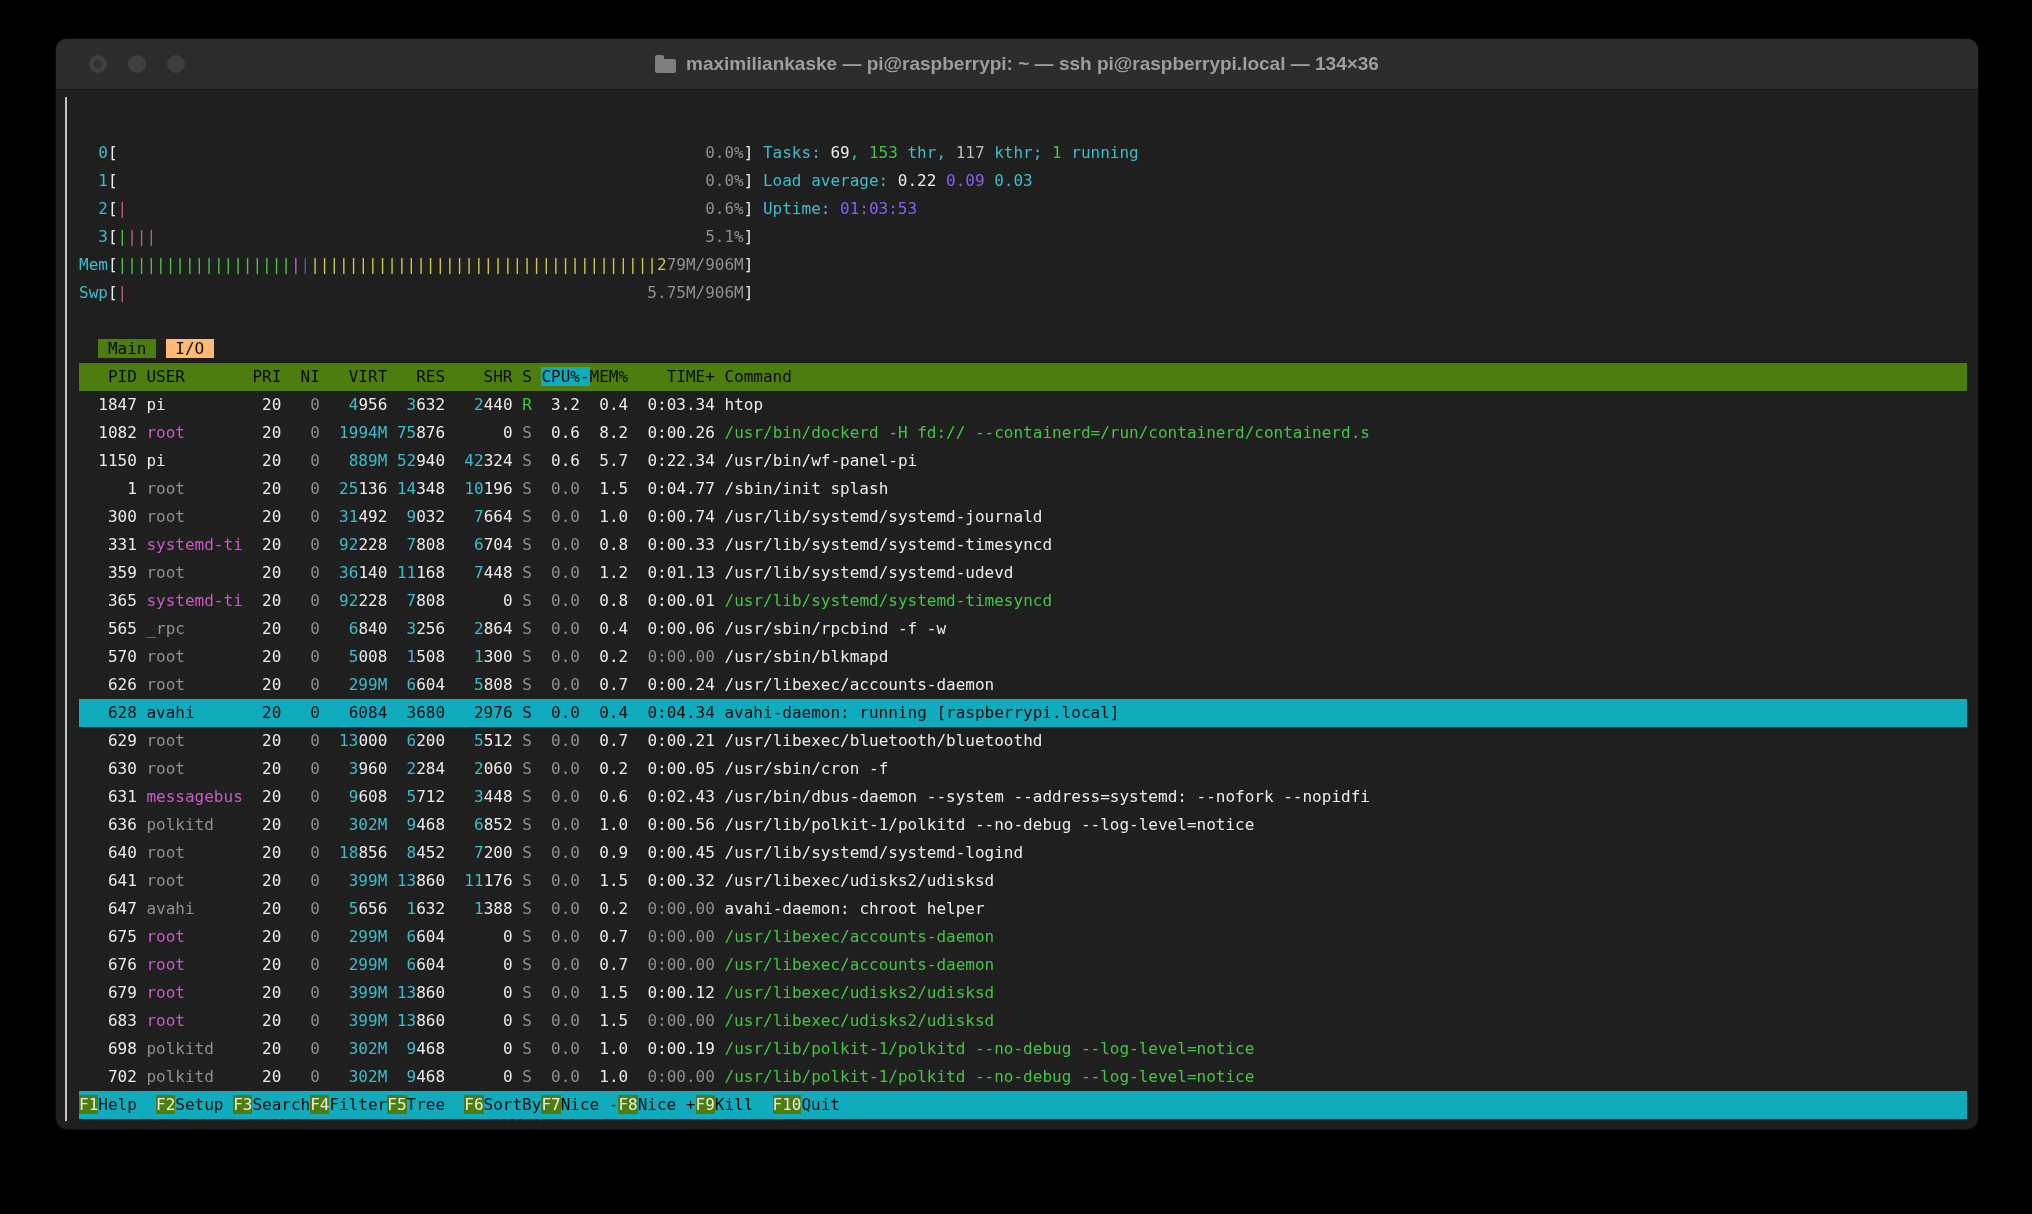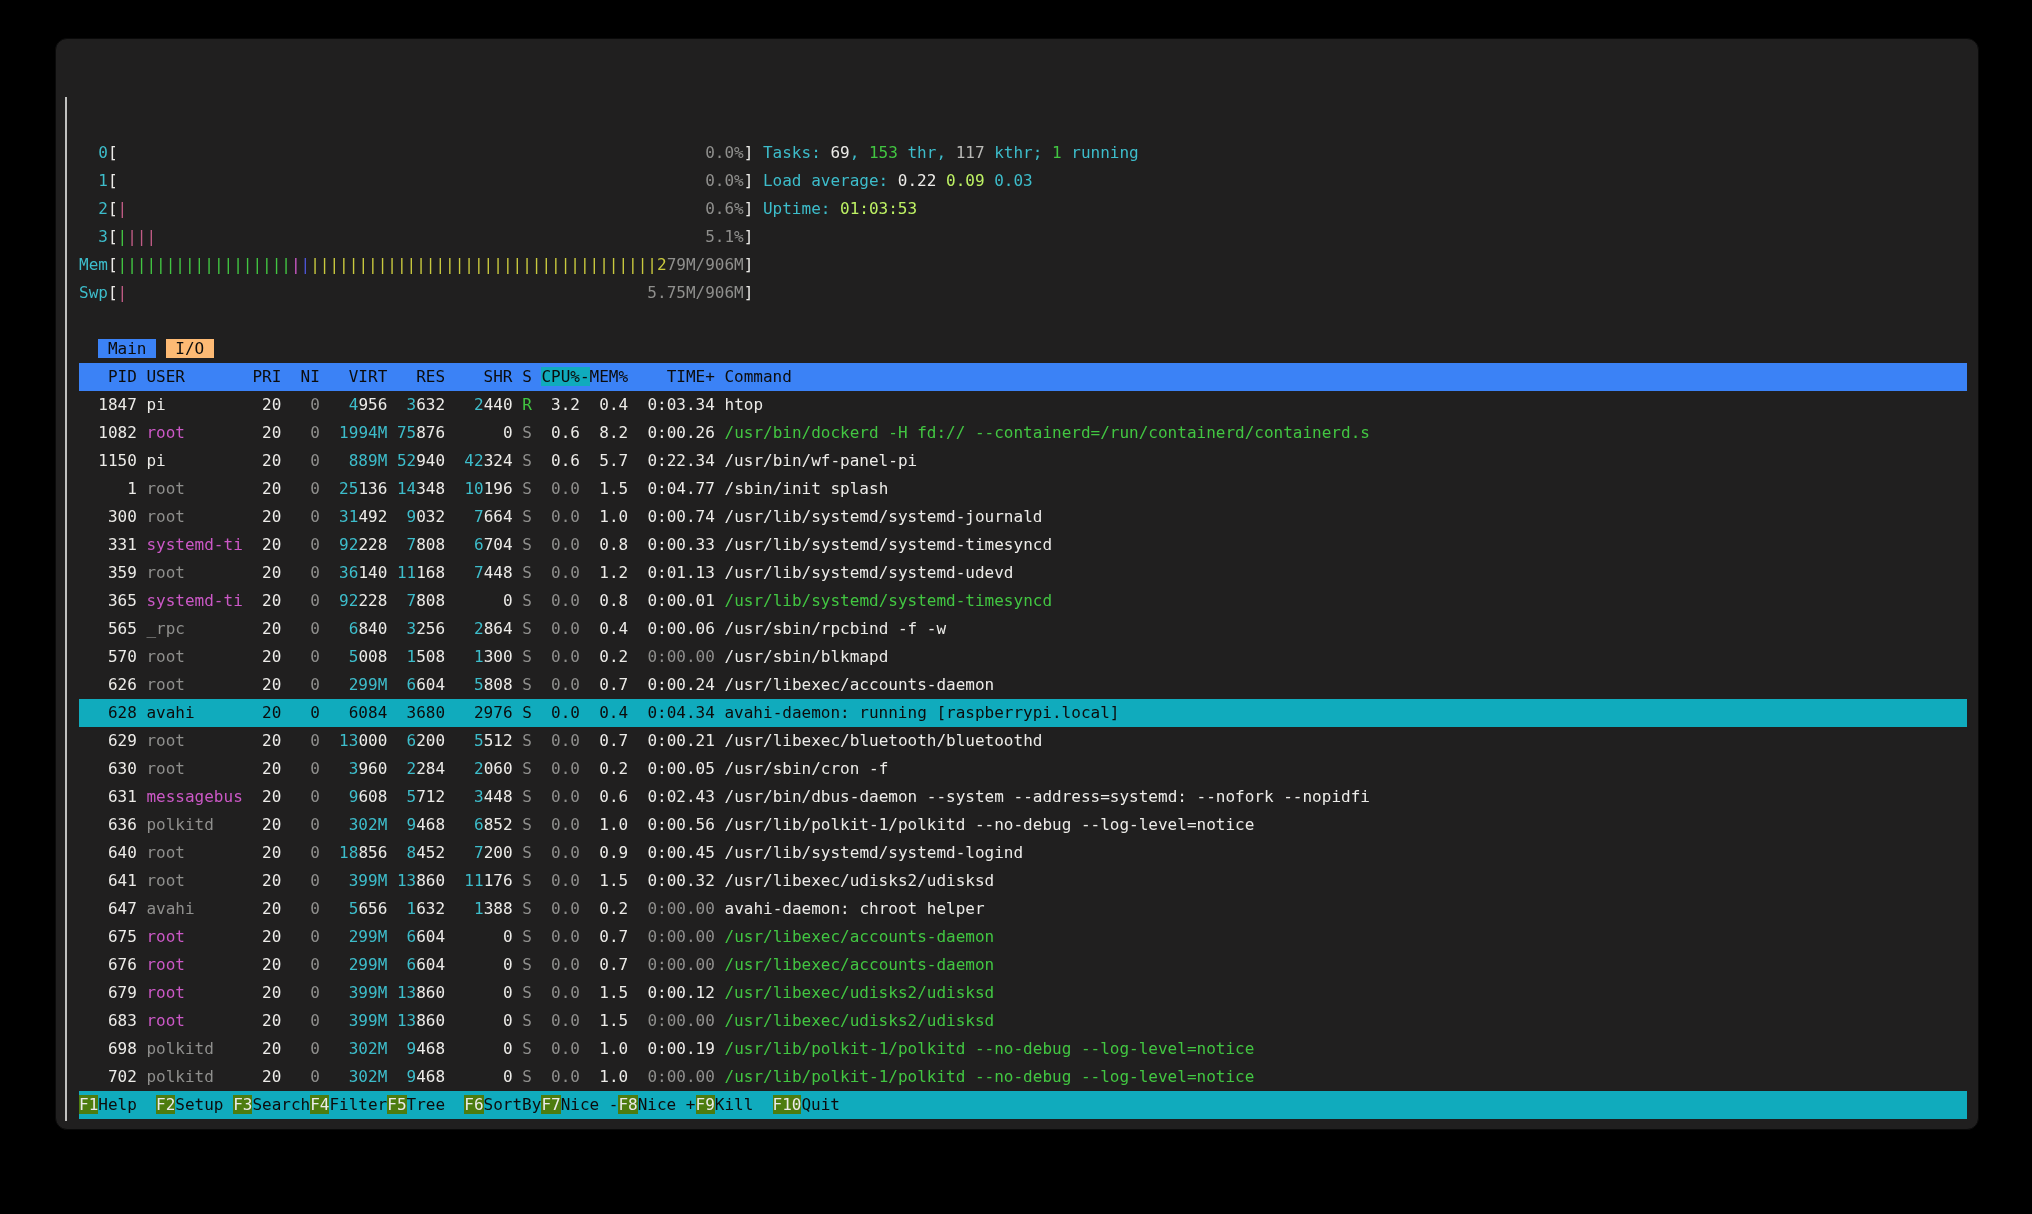--- a/index.html
+++ b/index.html
@@ -12,24 +12,35 @@
   .tl{width:18px;height:18px;border-radius:50%;background:#413f3e;position:relative;}
   .tl.close::after{content:"";position:absolute;left:5px;top:5px;width:8px;height:8px;border-radius:50%;background:#343231;}
   .title{color:#9e9d9b;font-size:19px;font-weight:bold;font-family:"Liberation Sans",sans-serif;
          display:flex;align-items:center;gap:10px;}
   .folder{position:relative;width:21px;height:14px;background:#7f7e7c;border-radius:2px;margin-top:4px;}
   .folder::before{content:"";position:absolute;top:-4px;left:0;width:9px;height:5px;background:#7f7e7c;border-radius:2px 2px 0 0;}
   .vline{position:absolute;left:9px;top:58px;width:2px;height:1024px;background:#dededc;opacity:.85;}
   .term{position:absolute;left:23px;top:72px;font-size:16px;font-weight:normal;line-height:28px;white-space:pre;}
   .term>div{height:28px;width:1888px;}
   .c-white{color:#ecebe8}.c-lgray{color:#b9b9b6}.c-gray{color:#8f8f8d}
-  .c-cyan{color:#3dbdcb}.c-bcyan{color:#bef264}.c-green{color:#42c642}
+  .c-cyan{color:#3dbdcb}.c-bcyan{color:#8b5cf6}.c-green{color:#42c642}
   .c-magenta{color:#cb58c6}.c-yellow{color:#c9c93e}.c-rose{color:#c05c86}
   .c-blue{color:#4d55d8}.c-black{color:#0c0c0c}
-  .bg-green{background:#3b82f6}.bg-cyan{background:#10abbd}.bg-blue{background:#fdba74}.bg-term{background:#4d7c0f}
+  .bg-green{background:#4d7c0f}.bg-cyan{background:#10abbd}.bg-blue{background:#fdba74}.bg-term{background:#4d7c0f}
 </style>
 </head>
 <body>
 
 <div class="window">
+  <div class="titlebar">
+    <div class="traffic">
+      <div class="tl close"></div>
+      <div class="tl"></div>
+      <div class="tl"></div>
+    </div>
+    <div class="title">
+      <span class="folder"></span>
+      <span>maximiliankaske — pi@raspberrypi: ~ — ssh pi@raspberrypi.local — 134×36</span>
+    </div>
+  </div>
   <div class="vline"></div>
   <div class="term" id="term"><div></div><div><span class="c-cyan">  0</span><span class="c-white">[</span><span>                                                             </span><span class="c-gray">0.0%</span><span class="c-white">]</span><span> </span><span class="c-cyan">Tasks: </span><span class="c-white">69</span><span class="c-cyan">, </span><span class="c-green">153</span><span class="c-cyan"> thr</span><span class="c-cyan">, </span><span class="c-lgray">117</span><span class="c-cyan"> kthr</span><span class="c-cyan">; </span><span class="c-green">1</span><span class="c-cyan"> running</span></div><div><span class="c-cyan">  1</span><span class="c-white">[</span><span>                                                             </span><span class="c-gray">0.0%</span><span class="c-white">]</span><span> </span><span class="c-cyan">Load average: </span><span class="c-white">0.22</span><span class="c-cyan"> </span><span class="c-bcyan">0.09</span><span class="c-cyan"> </span><span class="c-cyan">0.03</span></div><div><span class="c-cyan">  2</span><span class="c-white">[</span><span class="c-rose">|</span><span>                                                            </span><span class="c-gray">0.6%</span><span class="c-white">]</span><span> </span><span class="c-cyan">Uptime: </span><span class="c-bcyan">01:03:53</span></div><div><span class="c-cyan">  3</span><span class="c-white">[</span><span class="c-green">|</span><span class="c-rose">|||</span><span>                                                         </span><span class="c-gray">5.1%</span><span class="c-white">]</span></div><div><span class="c-cyan">Mem</span><span class="c-white">[</span><span class="c-green">||||||||||||||||||</span><span class="c-magenta">|</span><span class="c-blue">|</span><span class="c-yellow">||||||||||||||||||||||||||||||||||||</span><span></span><span class="c-yellow">2</span><span class="c-gray">79M/906M</span><span class="c-white">]</span></div><div><span class="c-cyan">Swp</span><span class="c-white">[</span><span class="c-rose">|</span><span>                                                      </span><span class="c-gray">5.75M/906M</span><span class="c-white">]</span></div><div></div><div><span>  </span><span class="bg-green c-black"> Main </span><span> </span><span class="bg-blue c-black"> I/O </span></div><div class="bg-green"><span class="c-black">   PID </span><span class="c-black">USER       </span><span class="c-black">PRI </span><span class="c-black"> NI </span><span class="c-black">  VIRT </span><span class="c-black">  RES </span><span class="c-black">   SHR </span><span class="c-black">S </span><span class="bg-cyan c-black">CPU%-</span><span class="c-black">MEM% </span><span class="c-black">   TIME+ </span><span class="c-black">Command</span></div><div><span class="c-white">  1847 </span><span class="c-white">pi         </span><span class="c-white"> 20 </span><span class="c-gray">  0 </span><span>  </span><span class="c-cyan">4</span><span class="c-white">956</span><span> </span><span> </span><span class="c-cyan">3</span><span class="c-white">632</span><span> </span><span>  </span><span class="c-cyan">2</span><span class="c-white">440</span><span> </span><span class="c-green">R </span><span class="c-white"> 3.2 </span><span class="c-white"> 0.4 </span><span class="c-white"> 0:03.34 </span><span class="c-white">htop</span></div><div><span class="c-white">  1082 </span><span class="c-magenta">root       </span><span class="c-white"> 20 </span><span class="c-gray">  0 </span><span> </span><span class="c-cyan">1994M</span><span> </span><span></span><span class="c-cyan">75</span><span class="c-white">876</span><span> </span><span>     </span><span class="c-white">0</span><span> </span><span class="c-gray">S </span><span class="c-white"> 0.6 </span><span class="c-white"> 8.2 </span><span class="c-white"> 0:00.26 </span><span class="c-green">/usr/bin/dockerd -H fd:// --containerd=/run/containerd/containerd.s</span></div><div><span class="c-white">  1150 </span><span class="c-white">pi         </span><span class="c-white"> 20 </span><span class="c-gray">  0 </span><span>  </span><span class="c-cyan">889M</span><span> </span><span></span><span class="c-cyan">52</span><span class="c-white">940</span><span> </span><span> </span><span class="c-cyan">42</span><span class="c-white">324</span><span> </span><span class="c-gray">S </span><span class="c-white"> 0.6 </span><span class="c-white"> 5.7 </span><span class="c-white"> 0:22.34 </span><span class="c-white">/usr/bin/wf-panel-pi</span></div><div><span class="c-white">     1 </span><span class="c-gray">root       </span><span class="c-white"> 20 </span><span class="c-gray">  0 </span><span> </span><span class="c-cyan">25</span><span class="c-white">136</span><span> </span><span></span><span class="c-cyan">14</span><span class="c-white">348</span><span> </span><span> </span><span class="c-cyan">10</span><span class="c-white">196</span><span> </span><span class="c-gray">S </span><span class="c-gray"> 0.0 </span><span class="c-white"> 1.5 </span><span class="c-white"> 0:04.77 </span><span class="c-white">/sbin/init splash</span></div><div><span class="c-white">   300 </span><span class="c-gray">root       </span><span class="c-white"> 20 </span><span class="c-gray">  0 </span><span> </span><span class="c-cyan">31</span><span class="c-white">492</span><span> </span><span> </span><span class="c-cyan">9</span><span class="c-white">032</span><span> </span><span>  </span><span class="c-cyan">7</span><span class="c-white">664</span><span> </span><span class="c-gray">S </span><span class="c-gray"> 0.0 </span><span class="c-white"> 1.0 </span><span class="c-white"> 0:00.74 </span><span class="c-white">/usr/lib/systemd/systemd-journald</span></div><div><span class="c-white">   331 </span><span class="c-magenta">systemd-ti </span><span class="c-white"> 20 </span><span class="c-gray">  0 </span><span> </span><span class="c-cyan">92</span><span class="c-white">228</span><span> </span><span> </span><span class="c-cyan">7</span><span class="c-white">808</span><span> </span><span>  </span><span class="c-cyan">6</span><span class="c-white">704</span><span> </span><span class="c-gray">S </span><span class="c-gray"> 0.0 </span><span class="c-white"> 0.8 </span><span class="c-white"> 0:00.33 </span><span class="c-white">/usr/lib/systemd/systemd-timesyncd</span></div><div><span class="c-white">   359 </span><span class="c-gray">root       </span><span class="c-white"> 20 </span><span class="c-gray">  0 </span><span> </span><span class="c-cyan">36</span><span class="c-white">140</span><span> </span><span></span><span class="c-cyan">11</span><span class="c-white">168</span><span> </span><span>  </span><span class="c-cyan">7</span><span class="c-white">448</span><span> </span><span class="c-gray">S </span><span class="c-gray"> 0.0 </span><span class="c-white"> 1.2 </span><span class="c-white"> 0:01.13 </span><span class="c-white">/usr/lib/systemd/systemd-udevd</span></div><div><span class="c-white">   365 </span><span class="c-magenta">systemd-ti </span><span class="c-white"> 20 </span><span class="c-gray">  0 </span><span> </span><span class="c-cyan">92</span><span class="c-white">228</span><span> </span><span> </span><span class="c-cyan">7</span><span class="c-white">808</span><span> </span><span>     </span><span class="c-white">0</span><span> </span><span class="c-gray">S </span><span class="c-gray"> 0.0 </span><span class="c-white"> 0.8 </span><span class="c-white"> 0:00.01 </span><span class="c-green">/usr/lib/systemd/systemd-timesyncd</span></div><div><span class="c-white">   565 </span><span class="c-gray">_rpc       </span><span class="c-white"> 20 </span><span class="c-gray">  0 </span><span>  </span><span class="c-cyan">6</span><span class="c-white">840</span><span> </span><span> </span><span class="c-cyan">3</span><span class="c-white">256</span><span> </span><span>  </span><span class="c-cyan">2</span><span class="c-white">864</span><span> </span><span class="c-gray">S </span><span class="c-gray"> 0.0 </span><span class="c-white"> 0.4 </span><span class="c-white"> 0:00.06 </span><span class="c-white">/usr/sbin/rpcbind -f -w</span></div><div><span class="c-white">   570 </span><span class="c-gray">root       </span><span class="c-white"> 20 </span><span class="c-gray">  0 </span><span>  </span><span class="c-cyan">5</span><span class="c-white">008</span><span> </span><span> </span><span class="c-cyan">1</span><span class="c-white">508</span><span> </span><span>  </span><span class="c-cyan">1</span><span class="c-white">300</span><span> </span><span class="c-gray">S </span><span class="c-gray"> 0.0 </span><span class="c-white"> 0.2 </span><span class="c-gray"> 0:00.00 </span><span class="c-white">/usr/sbin/blkmapd</span></div><div><span class="c-white">   626 </span><span class="c-gray">root       </span><span class="c-white"> 20 </span><span class="c-gray">  0 </span><span>  </span><span class="c-cyan">299M</span><span> </span><span> </span><span class="c-cyan">6</span><span class="c-white">604</span><span> </span><span>  </span><span class="c-cyan">5</span><span class="c-white">808</span><span> </span><span class="c-gray">S </span><span class="c-gray"> 0.0 </span><span class="c-white"> 0.7 </span><span class="c-white"> 0:00.24 </span><span class="c-white">/usr/libexec/accounts-daemon</span></div><div class="bg-cyan"><span class="c-black">   628 </span><span class="c-black">avahi      </span><span class="c-black"> 20 </span><span class="c-black">  0 </span><span class="c-black">  </span><span class="c-black">6084</span><span> </span><span class="c-black"> </span><span class="c-black">3680</span><span> </span><span class="c-black">  </span><span class="c-black">2976</span><span> </span><span class="c-black">S </span><span class="c-black"> 0.0 </span><span class="c-black"> 0.4 </span><span class="c-black"> 0:04.34 </span><span class="c-black">avahi-daemon: running [raspberrypi.local]</span></div><div><span class="c-white">   629 </span><span class="c-gray">root       </span><span class="c-white"> 20 </span><span class="c-gray">  0 </span><span> </span><span class="c-cyan">13</span><span class="c-white">000</span><span> </span><span> </span><span class="c-cyan">6</span><span class="c-white">200</span><span> </span><span>  </span><span class="c-cyan">5</span><span class="c-white">512</span><span> </span><span class="c-gray">S </span><span class="c-gray"> 0.0 </span><span class="c-white"> 0.7 </span><span class="c-white"> 0:00.21 </span><span class="c-white">/usr/libexec/bluetooth/bluetoothd</span></div><div><span class="c-white">   630 </span><span class="c-gray">root       </span><span class="c-white"> 20 </span><span class="c-gray">  0 </span><span>  </span><span class="c-cyan">3</span><span class="c-white">960</span><span> </span><span> </span><span class="c-cyan">2</span><span class="c-white">284</span><span> </span><span>  </span><span class="c-cyan">2</span><span class="c-white">060</span><span> </span><span class="c-gray">S </span><span class="c-gray"> 0.0 </span><span class="c-white"> 0.2 </span><span class="c-white"> 0:00.05 </span><span class="c-white">/usr/sbin/cron -f</span></div><div><span class="c-white">   631 </span><span class="c-magenta">messagebus </span><span class="c-white"> 20 </span><span class="c-gray">  0 </span><span>  </span><span class="c-cyan">9</span><span class="c-white">608</span><span> </span><span> </span><span class="c-cyan">5</span><span class="c-white">712</span><span> </span><span>  </span><span class="c-cyan">3</span><span class="c-white">448</span><span> </span><span class="c-gray">S </span><span class="c-gray"> 0.0 </span><span class="c-white"> 0.6 </span><span class="c-white"> 0:02.43 </span><span class="c-white">/usr/bin/dbus-daemon --system --address=systemd: --nofork --nopidfi</span></div><div><span class="c-white">   636 </span><span class="c-gray">polkitd    </span><span class="c-white"> 20 </span><span class="c-gray">  0 </span><span>  </span><span class="c-cyan">302M</span><span> </span><span> </span><span class="c-cyan">9</span><span class="c-white">468</span><span> </span><span>  </span><span class="c-cyan">6</span><span class="c-white">852</span><span> </span><span class="c-gray">S </span><span class="c-gray"> 0.0 </span><span class="c-white"> 1.0 </span><span class="c-white"> 0:00.56 </span><span class="c-white">/usr/lib/polkit-1/polkitd --no-debug --log-level=notice</span></div><div><span class="c-white">   640 </span><span class="c-gray">root       </span><span class="c-white"> 20 </span><span class="c-gray">  0 </span><span> </span><span class="c-cyan">18</span><span class="c-white">856</span><span> </span><span> </span><span class="c-cyan">8</span><span class="c-white">452</span><span> </span><span>  </span><span class="c-cyan">7</span><span class="c-white">200</span><span> </span><span class="c-gray">S </span><span class="c-gray"> 0.0 </span><span class="c-white"> 0.9 </span><span class="c-white"> 0:00.45 </span><span class="c-white">/usr/lib/systemd/systemd-logind</span></div><div><span class="c-white">   641 </span><span class="c-gray">root       </span><span class="c-white"> 20 </span><span class="c-gray">  0 </span><span>  </span><span class="c-cyan">399M</span><span> </span><span></span><span class="c-cyan">13</span><span class="c-white">860</span><span> </span><span> </span><span class="c-cyan">11</span><span class="c-white">176</span><span> </span><span class="c-gray">S </span><span class="c-gray"> 0.0 </span><span class="c-white"> 1.5 </span><span class="c-white"> 0:00.32 </span><span class="c-white">/usr/libexec/udisks2/udisksd</span></div><div><span class="c-white">   647 </span><span class="c-gray">avahi      </span><span class="c-white"> 20 </span><span class="c-gray">  0 </span><span>  </span><span class="c-cyan">5</span><span class="c-white">656</span><span> </span><span> </span><span class="c-cyan">1</span><span class="c-white">632</span><span> </span><span>  </span><span class="c-cyan">1</span><span class="c-white">388</span><span> </span><span class="c-gray">S </span><span class="c-gray"> 0.0 </span><span class="c-white"> 0.2 </span><span class="c-gray"> 0:00.00 </span><span class="c-white">avahi-daemon: chroot helper</span></div><div><span class="c-white">   675 </span><span class="c-magenta">root       </span><span class="c-white"> 20 </span><span class="c-gray">  0 </span><span>  </span><span class="c-cyan">299M</span><span> </span><span> </span><span class="c-cyan">6</span><span class="c-white">604</span><span> </span><span>     </span><span class="c-white">0</span><span> </span><span class="c-gray">S </span><span class="c-gray"> 0.0 </span><span class="c-white"> 0.7 </span><span class="c-gray"> 0:00.00 </span><span class="c-green">/usr/libexec/accounts-daemon</span></div><div><span class="c-white">   676 </span><span class="c-magenta">root       </span><span class="c-white"> 20 </span><span class="c-gray">  0 </span><span>  </span><span class="c-cyan">299M</span><span> </span><span> </span><span class="c-cyan">6</span><span class="c-white">604</span><span> </span><span>     </span><span class="c-white">0</span><span> </span><span class="c-gray">S </span><span class="c-gray"> 0.0 </span><span class="c-white"> 0.7 </span><span class="c-gray"> 0:00.00 </span><span class="c-green">/usr/libexec/accounts-daemon</span></div><div><span class="c-white">   679 </span><span class="c-magenta">root       </span><span class="c-white"> 20 </span><span class="c-gray">  0 </span><span>  </span><span class="c-cyan">399M</span><span> </span><span></span><span class="c-cyan">13</span><span class="c-white">860</span><span> </span><span>     </span><span class="c-white">0</span><span> </span><span class="c-gray">S </span><span class="c-gray"> 0.0 </span><span class="c-white"> 1.5 </span><span class="c-white"> 0:00.12 </span><span class="c-green">/usr/libexec/udisks2/udisksd</span></div><div><span class="c-white">   683 </span><span class="c-magenta">root       </span><span class="c-white"> 20 </span><span class="c-gray">  0 </span><span>  </span><span class="c-cyan">399M</span><span> </span><span></span><span class="c-cyan">13</span><span class="c-white">860</span><span> </span><span>     </span><span class="c-white">0</span><span> </span><span class="c-gray">S </span><span class="c-gray"> 0.0 </span><span class="c-white"> 1.5 </span><span class="c-gray"> 0:00.00 </span><span class="c-green">/usr/libexec/udisks2/udisksd</span></div><div><span class="c-white">   698 </span><span class="c-gray">polkitd    </span><span class="c-white"> 20 </span><span class="c-gray">  0 </span><span>  </span><span class="c-cyan">302M</span><span> </span><span> </span><span class="c-cyan">9</span><span class="c-white">468</span><span> </span><span>     </span><span class="c-white">0</span><span> </span><span class="c-gray">S </span><span class="c-gray"> 0.0 </span><span class="c-white"> 1.0 </span><span class="c-white"> 0:00.19 </span><span class="c-green">/usr/lib/polkit-1/polkitd --no-debug --log-level=notice</span></div><div><span class="c-white">   702 </span><span class="c-gray">polkitd    </span><span class="c-white"> 20 </span><span class="c-gray">  0 </span><span>  </span><span class="c-cyan">302M</span><span> </span><span> </span><span class="c-cyan">9</span><span class="c-white">468</span><span> </span><span>     </span><span class="c-white">0</span><span> </span><span class="c-gray">S </span><span class="c-gray"> 0.0 </span><span class="c-white"> 1.0 </span><span class="c-gray"> 0:00.00 </span><span class="c-green">/usr/lib/polkit-1/polkitd --no-debug --log-level=notice</span></div><div class="bg-cyan"><span><span class="c-white bg-term">F1</span><span class="c-black">Help  </span></span><span><span class="c-white bg-term">F2</span><span class="c-black">Setup </span></span><span><span class="c-white bg-term">F3</span><span class="c-black">Search</span></span><span><span class="c-white bg-term">F4</span><span class="c-black">Filter</span></span><span><span class="c-white bg-term">F5</span><span class="c-black">Tree  </span></span><span><span class="c-white bg-term">F6</span><span class="c-black">SortBy</span></span><span><span class="c-white bg-term">F7</span><span class="c-black">Nice -</span></span><span><span class="c-white bg-term">F8</span><span class="c-black">Nice +</span></span><span><span class="c-white bg-term">F9</span><span class="c-black">Kill  </span></span><span><span class="c-white bg-term">F10</span><span class="c-black">Quit  </span></span><span>                                                     </span></div></div>
 </div>
 
 </body></html>

